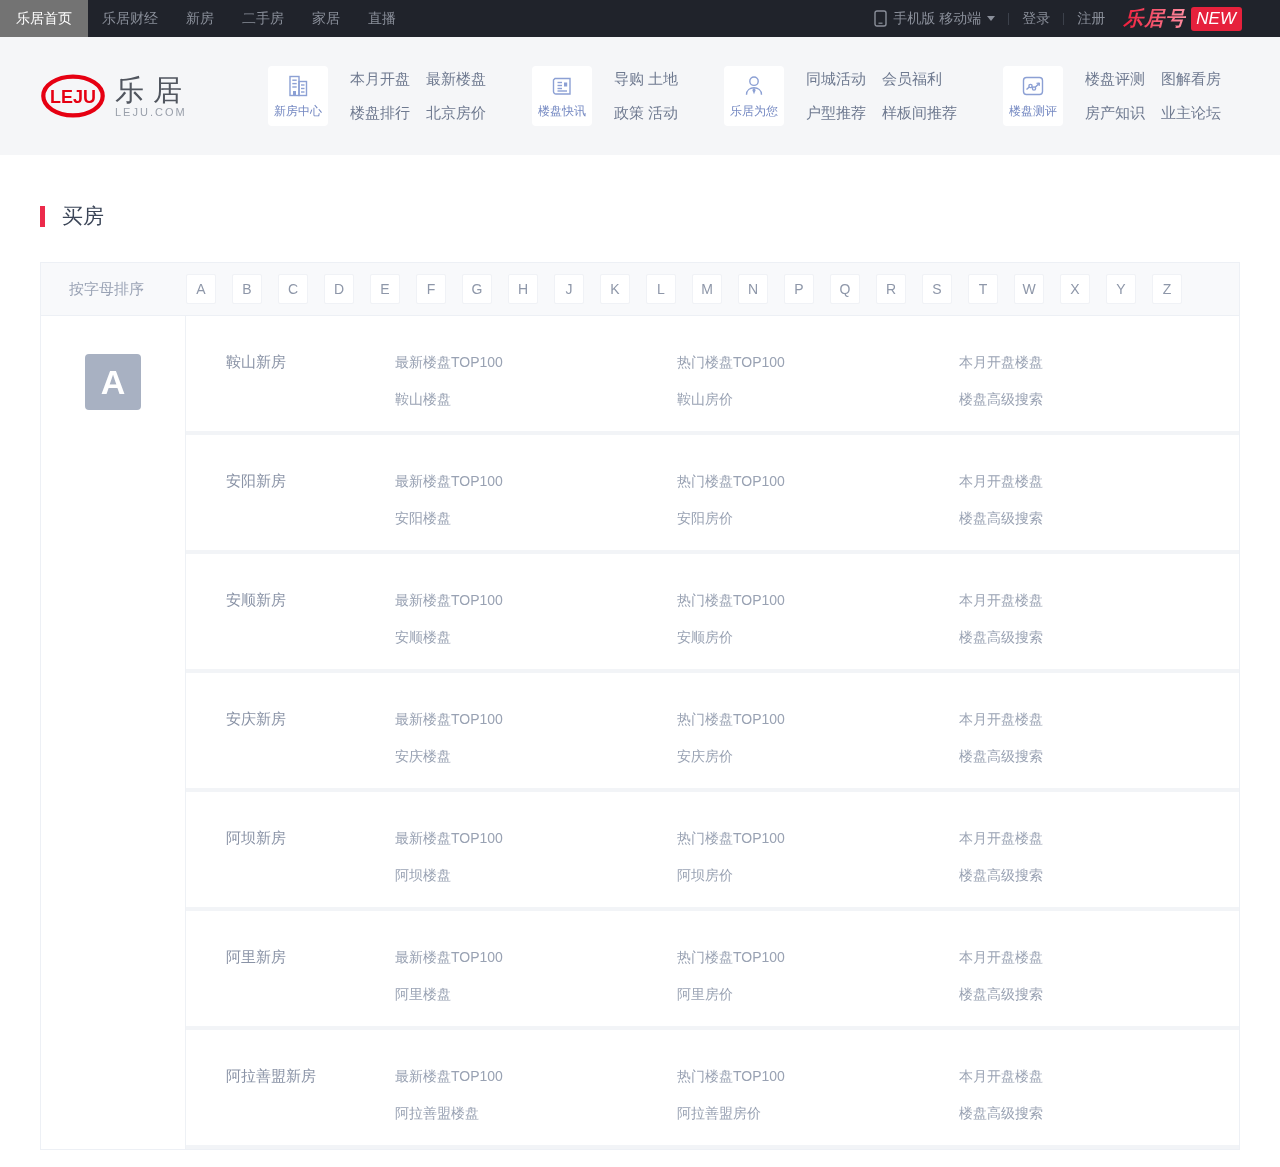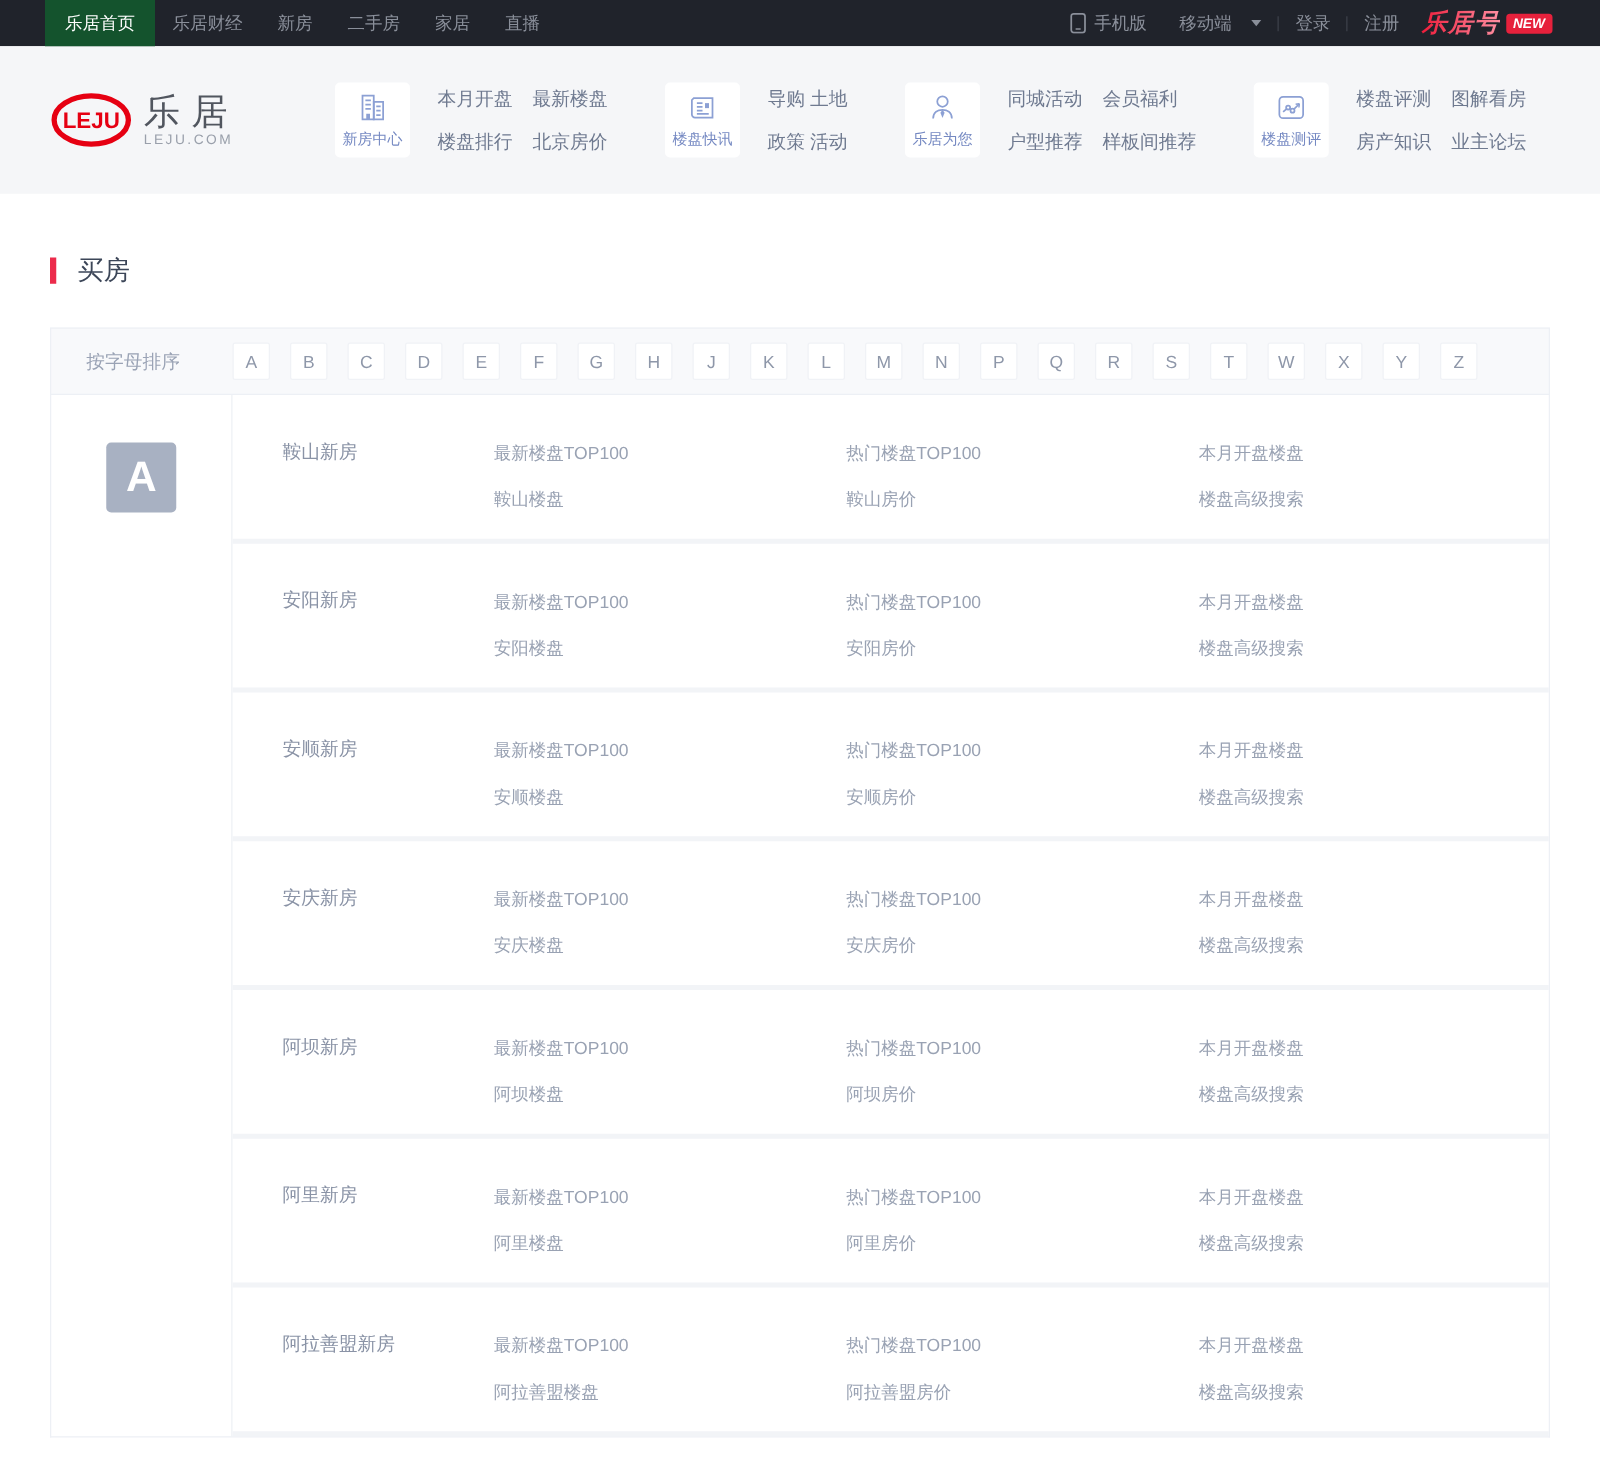--- a/index.html
+++ b/index.html
@@ -1,35 +1,35 @@
 <!DOCTYPE html>
 <html><head>
 <meta charset="utf-8">
 <style>
   * { margin:0; padding:0; box-sizing:border-box; }
   html,body { width:1280px; height:1167px; overflow:hidden; background:#fff;
     font-family:"Liberation Sans","DejaVu Sans",sans-serif; }
   
   .topbar { height:37px; background:#20232b; display:flex; align-items:center;
     font-size:14px; color:#8a8f9a; }
-  .tb-home { height:37px; line-height:37px; padding:0 16px; margin-left:36px;
-    background:#14532d; color:#fff; cursor:pointer; }
+  .tb-home { height:37px; line-height:37px; padding:0 16px; 
+    background:#737373; color:#fff; cursor:pointer; }
   .tb-item { margin:0 14px; cursor:pointer; }
   .tb-right { margin-left:auto; margin-right:38px; display:flex; align-items:center; }
   .tb-link { display:flex; align-items:center; cursor:pointer; }
-  .tb-link + .tb-link { margin-left:26px;gap:10px; }
+  .tb-link + .tb-link { margin-left:4px; }
   .phone-ic { margin-right:6px; display:block; }
   .caret { width:0; height:0; border-left:4px solid transparent; border-right:4px solid transparent;
     border-top:5px solid #8a8f9a; margin-left:6px; }
   .tb-sep { width:1px; height:12px; background:#3c414b; margin:0 13px; }
   .lejuhao { margin-left:18px; display:flex; align-items:center; cursor:pointer; }
   .lj-name { font-size:20px; font-weight:bold; font-style:italic;
     background:linear-gradient(90deg,#ee1c3a,#ff8fa2); -webkit-background-clip:text;
     background-clip:text; color:transparent; letter-spacing:1px; }
-  .new-badge { margin-left:5px; background:#e6213c; color:#fff; font-size:11px; font-weight:bold;
+  .new-badge { margin-left:5px; background:#e6213c; color:#fff; font-size:17px; font-weight:normal;
     font-style:italic; padding:2px 6px 2px 5px; border-radius:3px; }
   
   .header { height:118px; background:#f5f6f8; display:flex; align-items:center; padding-left:40px; }
   .logo { display:flex; align-items:center; width:188px; cursor:pointer; }
   .logo-text { margin-left:9px; }
   .logo-name { font-size:29px; color:#51565f; letter-spacing:9px; line-height:30px; white-space:nowrap; }
   .logo-domain { font-size:11px; color:#9aa0ab; letter-spacing:2px; margin-top:1px; }
   .nav-group { display:flex; align-items:center; margin-left:46px; }
   .nav-group.first { margin-left:40px; }
   .nav-card { width:60px; height:60px; background:#fff; border-radius:4px; display:flex;

